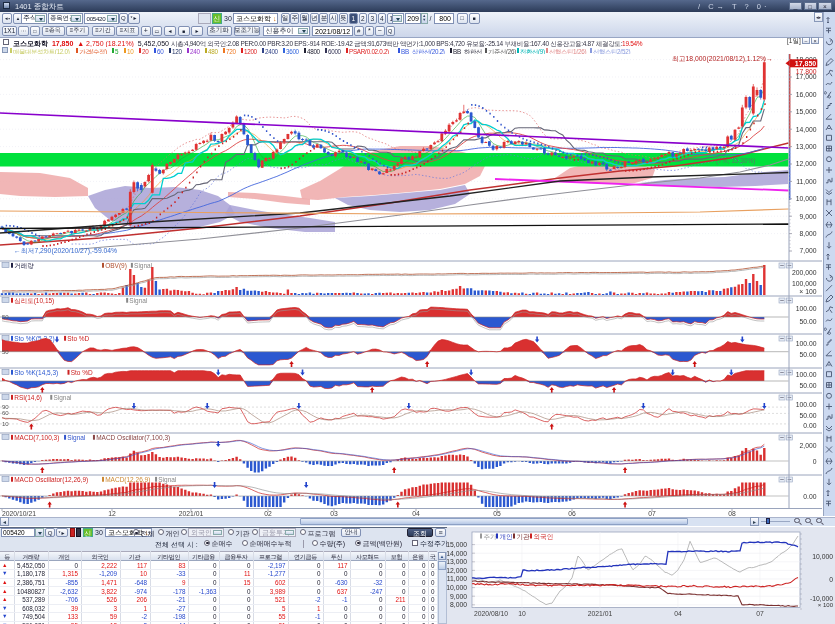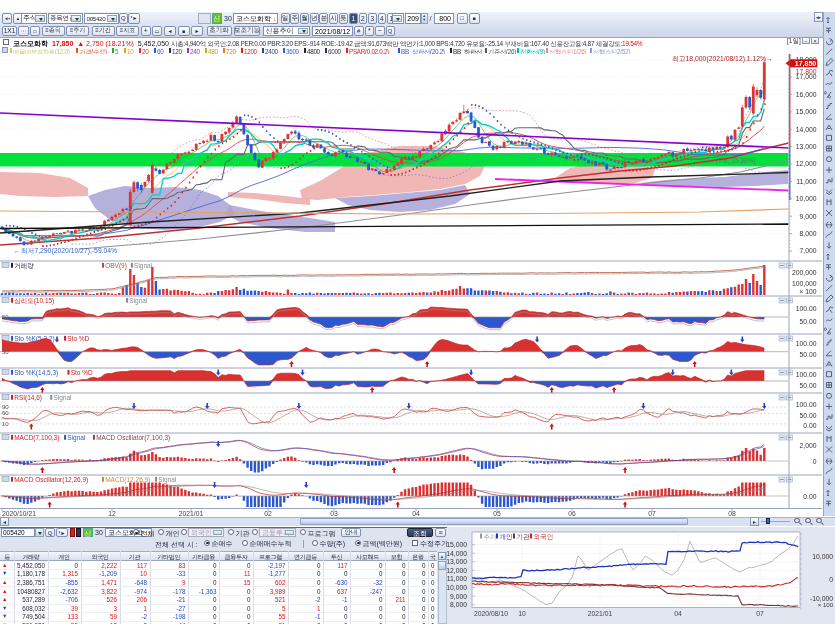--- a/index.html
+++ b/index.html
@@ -4,20 +4,28 @@
 body{width:835px;height:624px;overflow:hidden;background:#fff;}
 #root{position:relative;width:835px;height:624px;overflow:hidden;}
 .ab{position:absolute;}
 .btn{position:absolute;background:linear-gradient(#fdfdfe,#dde4f0);border:1px solid #8090b4;border-radius:2px;font-size:7px;color:#1a2236;display:flex;align-items:center;justify-content:center;white-space:nowrap;}
 .cmb{position:absolute;background:#fff;border:1px solid #8090b4;font-size:7px;color:#1a2236;display:flex;align-items:center;padding-left:1.5px;white-space:nowrap;overflow:hidden;}
 .cmb:after{content:"";position:absolute;right:1px;top:1px;bottom:1px;width:8px;background:linear-gradient(#f4f7fc,#c8d4ea);border:1px solid #8aa;}
 .cmb b{position:absolute;right:3px;top:45%;width:0;height:0;border:2.5px solid transparent;border-top:3.5px solid #245;z-index:2}
 .t{position:absolute;font-size:7px;white-space:nowrap;color:#1a2236;}
 </style></head><body>
 <div id="root">
+    <div class="ab" style="left:0;top:0;width:835px;height:11.5px;background:linear-gradient(#55688c,#2c3b58);">
+<div class="ab" style="left:3px;top:2px;width:7px;height:7px;background:linear-gradient(#cdd8ee,#7288ac);border:1px solid #1c2a40;"></div>
+<div class="t" style="left:15px;top:2px;color:#e8edf6;font-size:7.5px;">1401 종합차트</div>
+<div class="t" style="left:698px;top:1.5px;color:#cdd6e8;font-size:7.5px;letter-spacing:3px;">/ C→ T ? 0·</div>
+<div class="ab" style="left:789px;top:1.5px;width:13px;height:8.5px;background:linear-gradient(#d3dae8,#a8b4ca);border:1px solid #5a6c8c;color:#223;font-size:7px;text-align:center;line-height:5px;">_</div>
+<div class="ab" style="left:803.5px;top:1.5px;width:13px;height:8.5px;background:linear-gradient(#d3dae8,#a8b4ca);border:1px solid #5a6c8c;color:#223;font-size:6px;text-align:center;line-height:8px;">□</div>
+<div class="ab" style="left:818px;top:1.5px;width:14px;height:8.5px;background:linear-gradient(#d3dae8,#a8b4ca);border:1px solid #5a6c8c;color:#223;font-size:6.5px;text-align:center;line-height:8px;">×</div>
+</div>
     <div class="ab" style="left:0;top:11.5px;width:835px;height:26px;background:linear-gradient(#eef2f9,#ccd6ea);border-bottom:1px solid #98a6c4;"></div>
     <div class="btn" style="left:2px;top:13px;width:10px;height:10.5px;font-size:4.5px;">◄▪</div>
     <div class="btn" style="left:13px;top:13px;width:10px;height:10.5px;font-size:4.5px;">▲</div>
     <div class="cmb" style="left:20.5px;top:13px;width:26px;height:10.5px;font-size:7px;">주식<b></b></div>
     <div class="cmb" style="left:47.5px;top:13px;width:35px;height:10.5px;font-size:6.3px;">종목연결<b></b></div>
     <div class="cmb" style="left:84px;top:13px;width:35px;height:10.5px;font-size:6.2px;">
       <span style="letter-spacing:-0.3px">005420</span>
       <b></b>
     </div>
     <div class="btn" style="left:119px;top:13px;width:8.5px;height:10.5px;font-size:6px;">Q</div>

